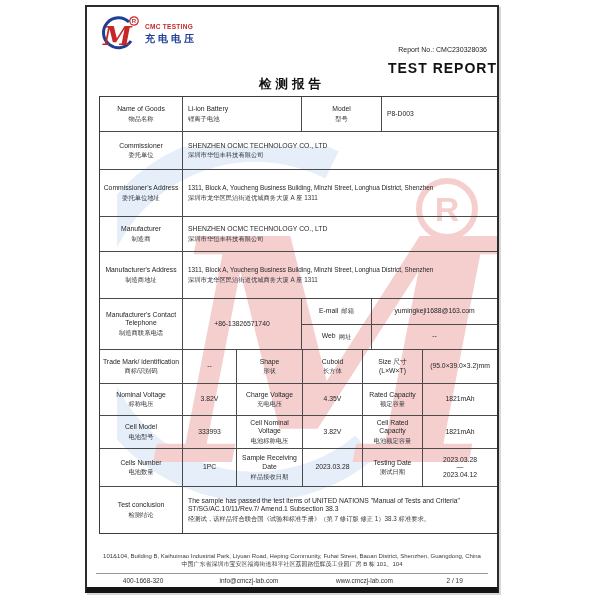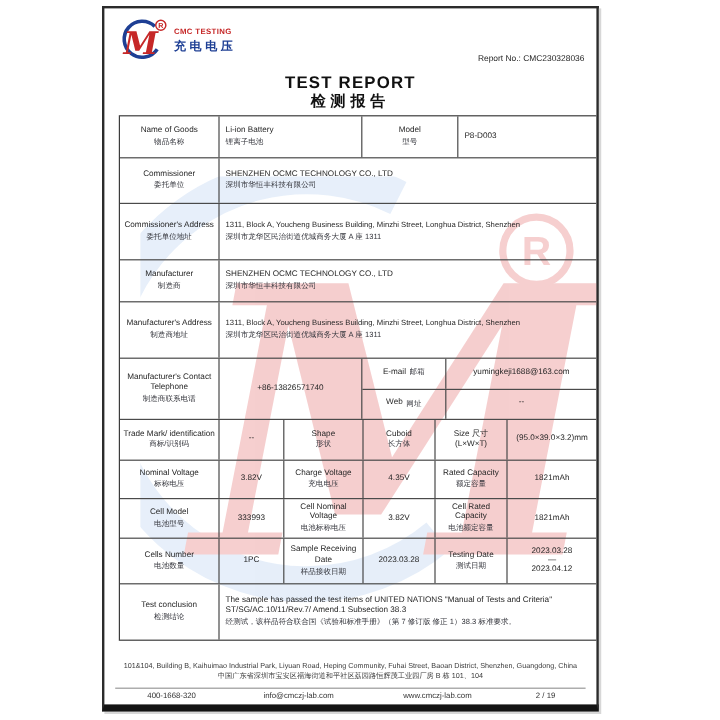--- a/index.html
+++ b/index.html
@@ -9,21 +9,21 @@
   .page{position:absolute;left:85px;top:5px;width:414px;height:588px;
         background:#fff;border:2px solid #2b2b2b;border-bottom:6px solid #141414;
         box-sizing:border-box;overflow:hidden;box-shadow:2px 2px 0 rgba(140,140,140,.35);}
   
   .logo{position:absolute;left:10px;top:8px;display:flex;align-items:flex-start;gap:4px;}
   .logo svg{display:block;}
   .brandcol{display:flex;flex-direction:column;margin-top:8px;}
   .brand-en{color:#c62828;font-size:6.5px;font-weight:bold;letter-spacing:.3px;}
   .brand-cn{color:#1e3f94;font-size:10px;font-weight:bold;letter-spacing:3px;margin-top:2px;}
   .report-no{position:absolute;right:10px;top:39px;font-size:7px;color:#222;}
-  .title-en{position:absolute;left:0;right:0;top:53px;text-align:center;
+  .title-en{position:absolute;left:0;right:0;top:53px;text-align:right;
             font-size:14px;font-weight:bold;letter-spacing:1px;color:#111;}
   .title-cn{position:absolute;left:0;right:0;top:69px;text-align:center;
             font-size:12.5px;font-weight:bold;letter-spacing:4px;color:#111;}
   
   .wm{position:absolute;left:30px;top:140px;width:400px;height:375px;opacity:.28;pointer-events:none;}
   
   .rtable{position:absolute;left:12px;top:89px;width:397px;border:1px solid #3c3c3c;box-sizing:content-box;background:transparent;}
   .row{display:flex;border-bottom:1px solid #4a4a4a;}
   .row:last-child{border-bottom:none;}
   .cell{border-right:1px solid #4a4a4a;display:flex;flex-direction:column;

